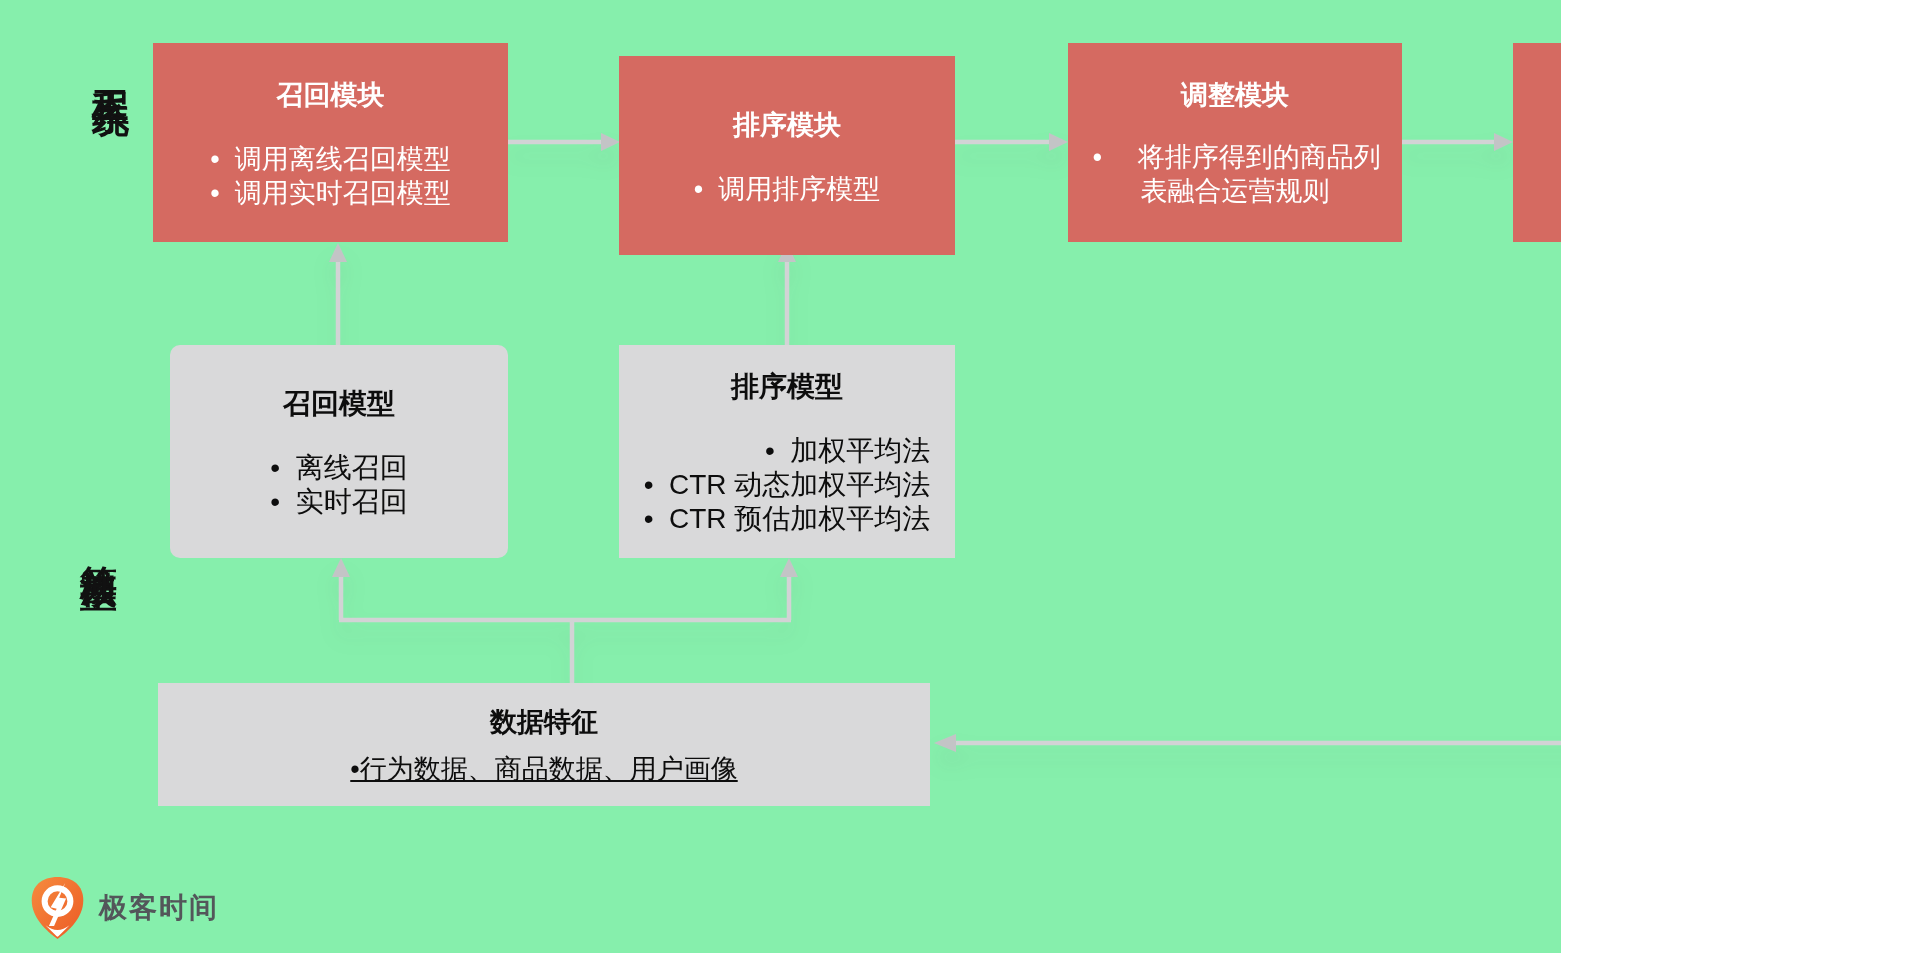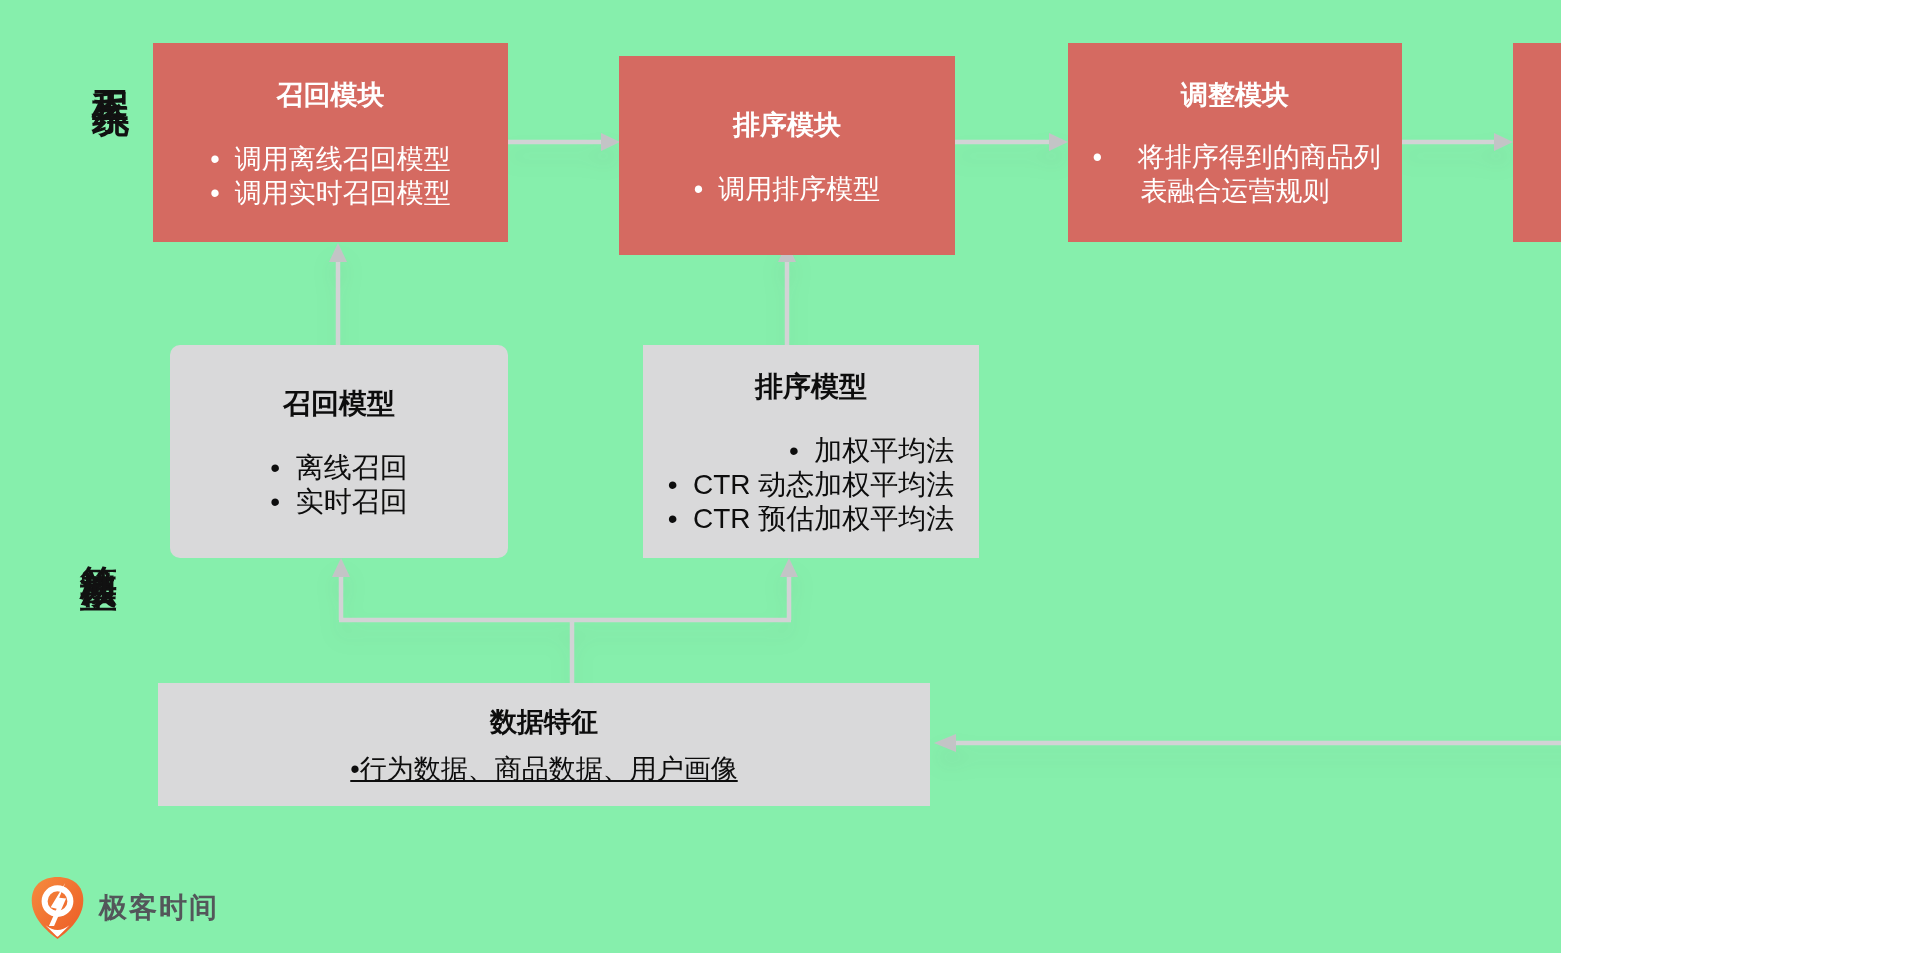--- a/index.html
+++ b/index.html
@@ -40,21 +40,21 @@
   .bullets.lefted { text-align:right; }
   .bullets.lefted li::before { content:"•\00A0\00A0"; }
   .wrap-bullet { max-width:292px;font-family:Liberation Mono, monospace; }
 
   #module-recall     { left:153px; top:43px;  width:355px; height:199px; }
   #module-ranking    { left:619px; top:56px;  width:336px; height:199px; }
   #module-adjustment { left:1068px; top:43px; width:334px; height:199px; }
   #module-client     { left:1513px; top:43px; width:334px; height:199px; }
 
   #model-recall  { left:170px; top:345px; width:338px; height:213px;border-radius:10px; }
-  #model-ranking { left:619px; top:345px; width:336px; height:213px;margin-left:24px; }
+  #model-ranking { left:619px; top:345px; width:336px; height:213px; }
 
   #box-data-features { left:158px; top:683px; width:772px; height:123px; }
   #box-data-features .title { font-size:27px; line-height:36px;font-family:Liberation Serif, serif; }
   #box-data-features .data-line { font-size:27px; line-height:34px; margin-top:12px;text-decoration:underline; }
 
   
   #flow-arrows {
     position:absolute; left:0; top:0; width:1920px; height:953px;
     filter:drop-shadow(0 14px 10px rgba(90,90,90,0.10));
     pointer-events:none;

